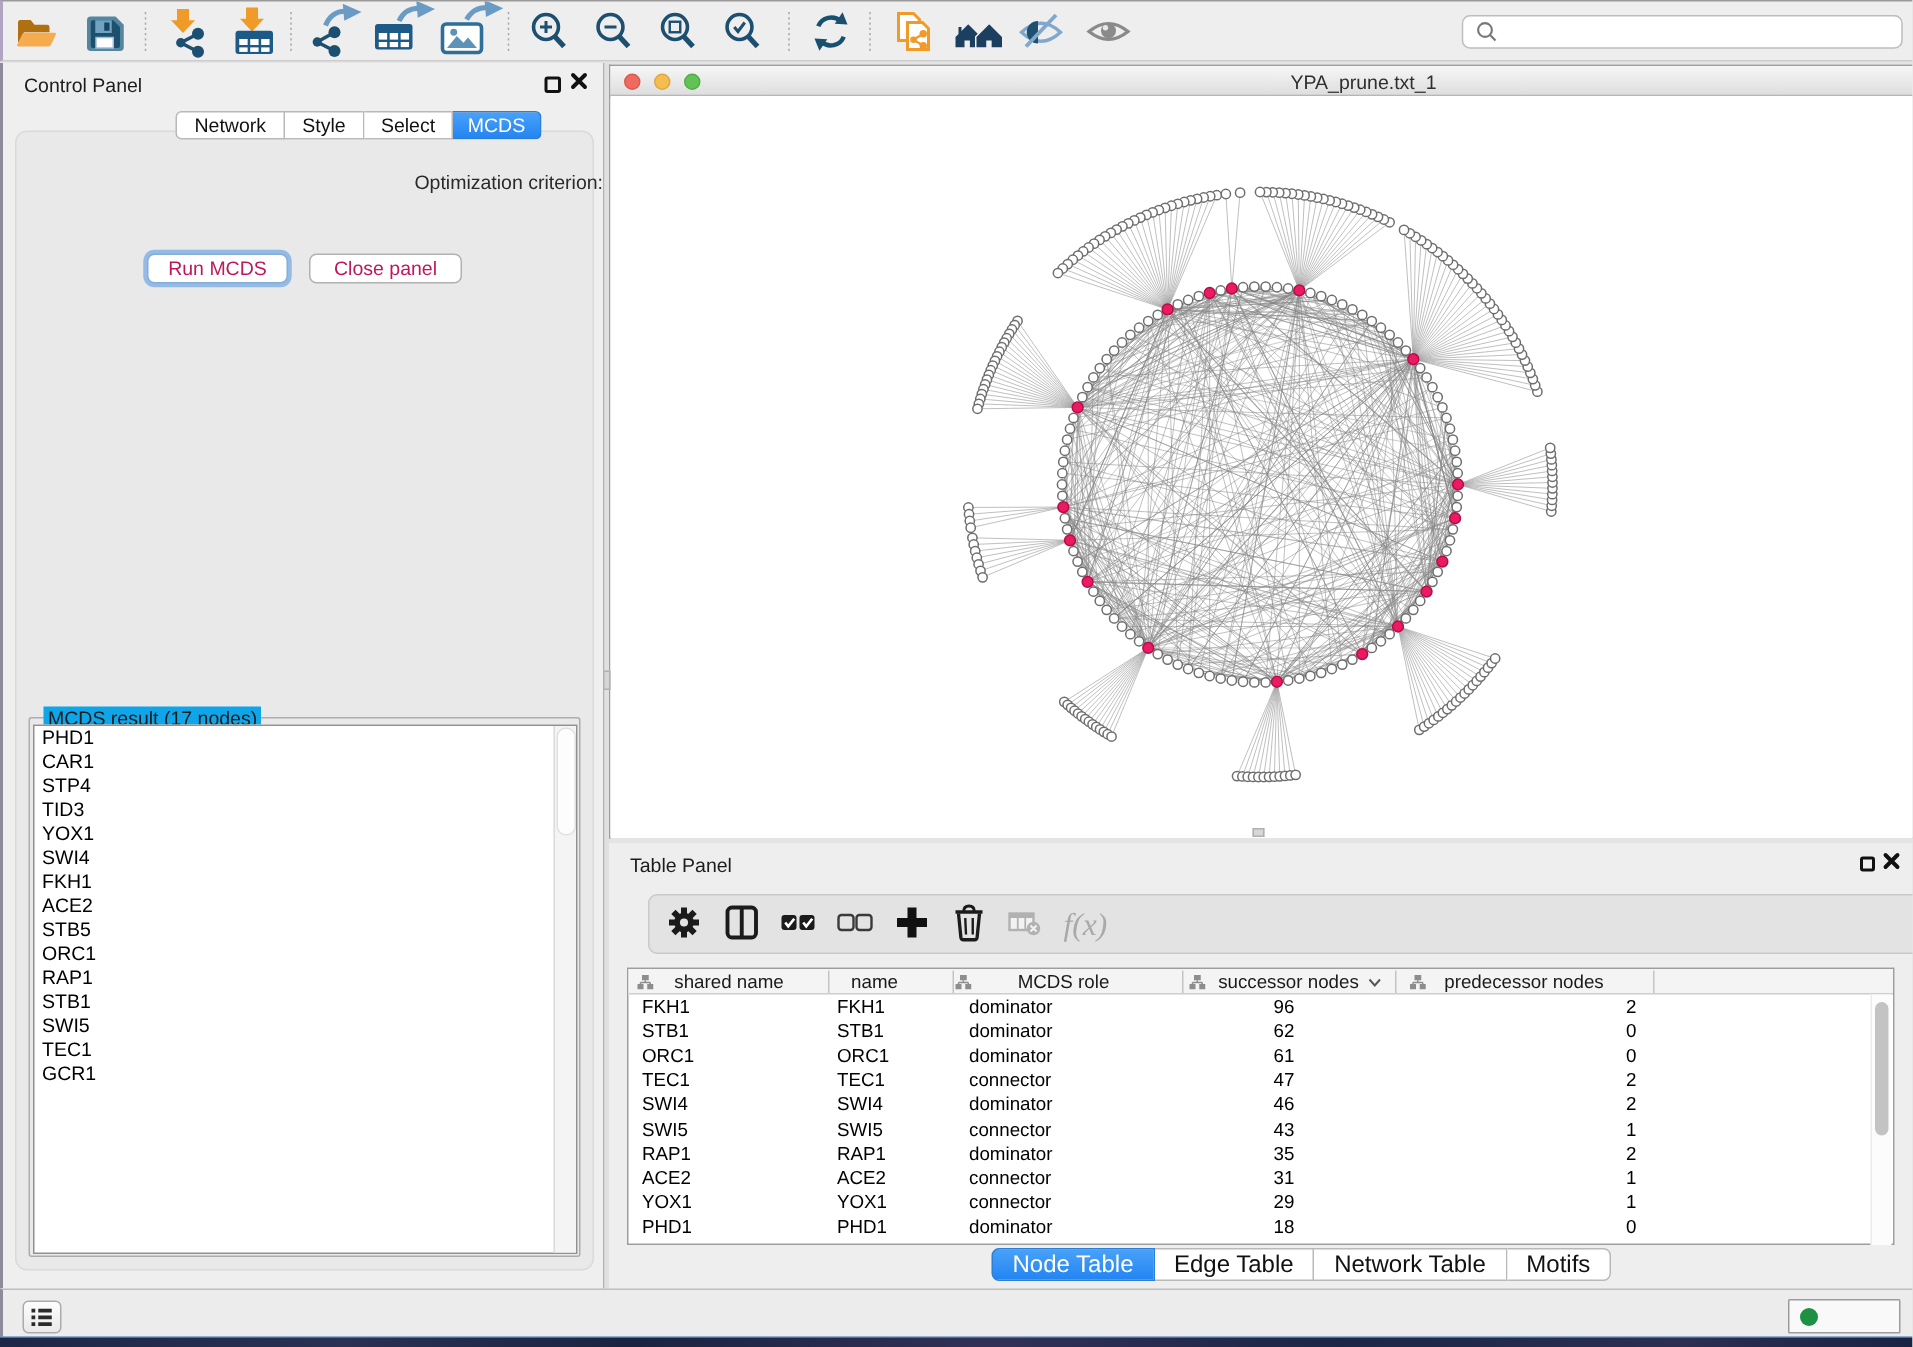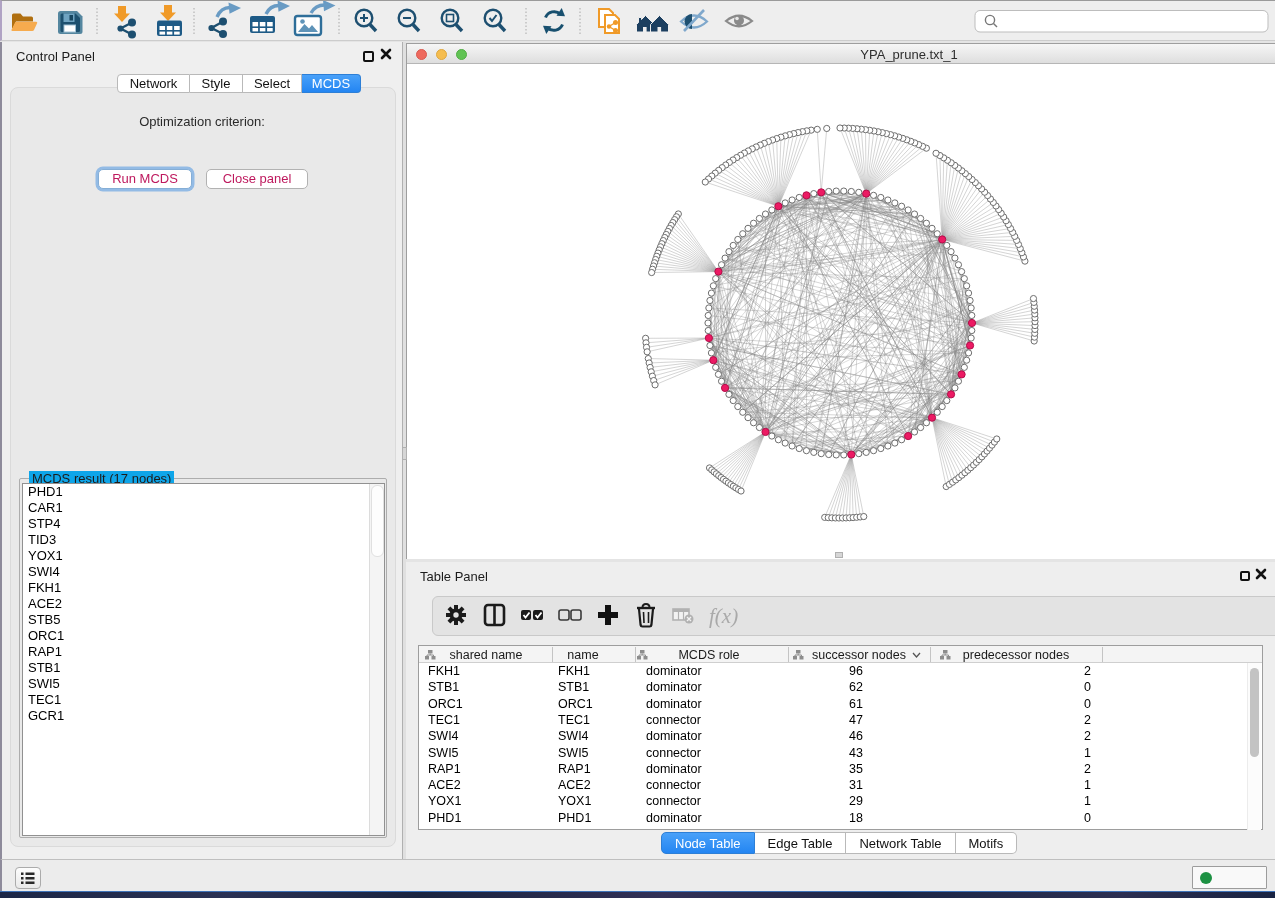--- a/index.html
+++ b/index.html
@@ -18,21 +18,21 @@
   #cp-float { position:absolute; left:361px; top:9px; width:11px; height:11px; border:2px solid #111; border-radius:2px; }
   #cp-close { position:absolute; left:378px; top:6px; }
   #cp-tabs { position:absolute; left:80px; top:32px; height:19px; display:flex; z-index:5;margin-left:35px; }
   .cptab { height:19px; line-height:18px; text-align:center; background:#fff; border:1px solid #b9b9b9;
     border-left:none; font-size:13px; color:#111; }
   .cptab.first { border-left:1px solid #b9b9b9; border-radius:4px 0 0 4px; }
   .cptab.sel { background:linear-gradient(#49a1f9,#2385f2); color:#fff; border-color:#2d7fd6;
     border-radius:0 4px 4px 0; }
   #cp-inner { position:absolute; left:8px; top:45px; width:386px; height:760px;
     background:#e9e9e9; border:1px solid #dadada; border-radius:8px; }
-  #opt-label { position:absolute; left:0; top:72px; width:100%; text-align:center; font-size:13px; color:#2a2a2a; }
+  #opt-label { position:absolute; left:0; top:72px; width:100%; text-align:right; font-size:13px; color:#2a2a2a; }
   #opt-select { position:absolute; left:46px; top:95px; width:312px; height:18px; background:#fff;
     border:1px solid #b2b2b2; border-radius:4px; }
   #opt-select .txt { position:absolute; left:11px; top:1px; font-size:13px; color:#111; }
   #opt-spin { position:absolute; right:-1px; top:-1px; width:19px; height:18px;
     background:linear-gradient(#4da5fa,#1b7ced); border-radius:0 4px 4px 0; }
   .btn { position:absolute; height:20px; background:#fff; border:1px solid #b2b2b2; border-radius:5px;
     font-size:13px; color:#be185d; text-align:center; line-height:18px; }
   #btn-run { left:96px; top:127px; width:94px; box-shadow:0 0 0 2.5px rgba(125,175,227,.8); border-color:#85aed6;}
   #btn-close { left:204px; top:127px; width:102px; }
 
@@ -67,21 +67,21 @@
   .row { position:absolute; left:0; width:100%; height:16.3px; font-size:12.5px; color:#000; }
   .c1 { position:absolute; left:9px; }
   .c2 { position:absolute; left:139px; }
   .c3 { position:absolute; left:227px; }
   .c4 { position:absolute; left:430px; width:72px; text-align:left; }
   .c5 { position:absolute; left:600px; width:72px; text-align:right; }
   #tp-sb { position:absolute; right:1px; top:17px; width:14px; height:167px; background:#fcfcfc; border-left:1px solid #ececec; }
   #tp-sb .thumb { position:absolute; left:2px; top:5px; width:9px; height:89px; background:#c3c3c3; border-radius:5px; }
   #tp-tabs { position:absolute; left:255px; top:270px; height:22px; display:flex; }
   .tptab { height:22px; line-height:21px; background:#fff; border:1px solid #b9b9b9; border-left:none;
-    font-size:13px; color:#111; padding:0 13px; }
+    font-size:16px; color:#111; padding:0 13px; }
   .tptab.first { border-left:1px solid #b9b9b9; border-radius:5px 0 0 5px;
     background:linear-gradient(#49a1f9,#2385f2); color:#fff; border-color:#2d7fd6; }
   .tptab.last { border-radius:0 5px 5px 0; }
 
   
   #statusbar { left:0; top:859px; width:1275px; height:32px; background:#ececec; border-top:1px solid #bfbfbf;
     border-left:2px solid #8e8b9b;}
   #sb-list { position:absolute; left:13px; top:7px; width:26px; height:22px; background:linear-gradient(#fdfdfd,#e9e9e9);
     border:1px solid #ababab; border-radius:4px; }
   #sb-mem { position:absolute; left:1190px; top:6px; width:75px; height:23px; background:#f9f9f9;

